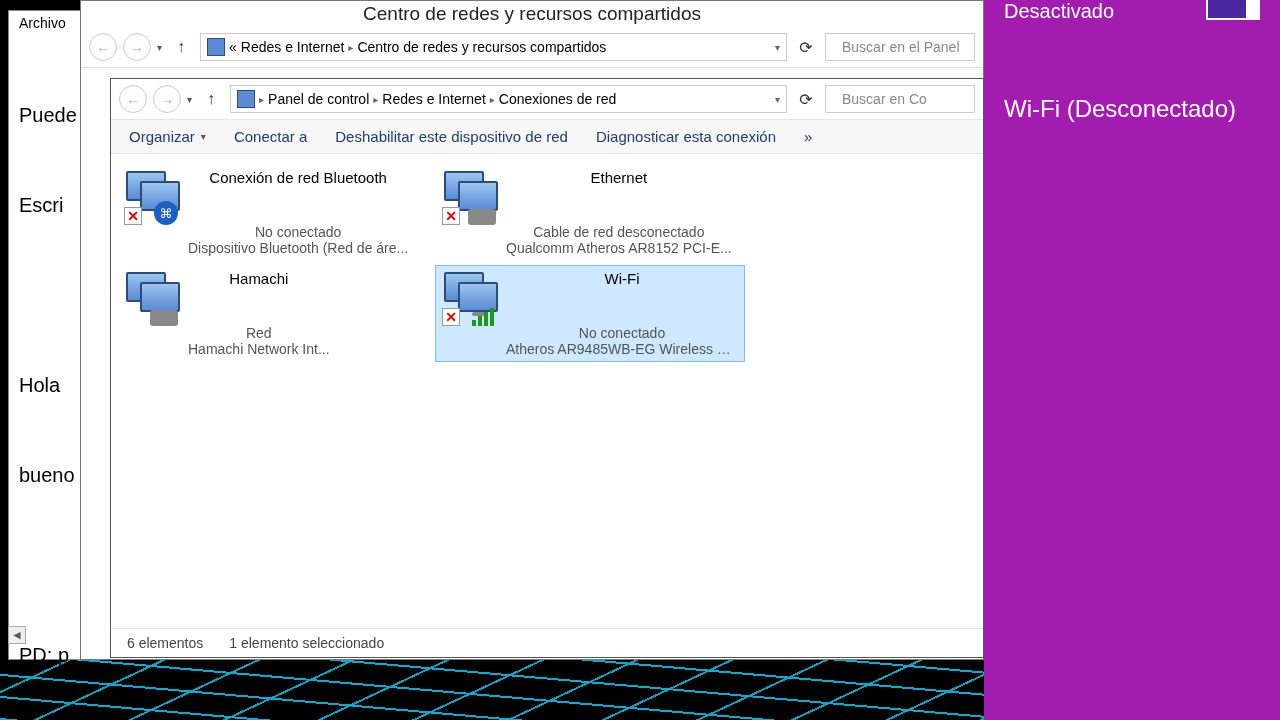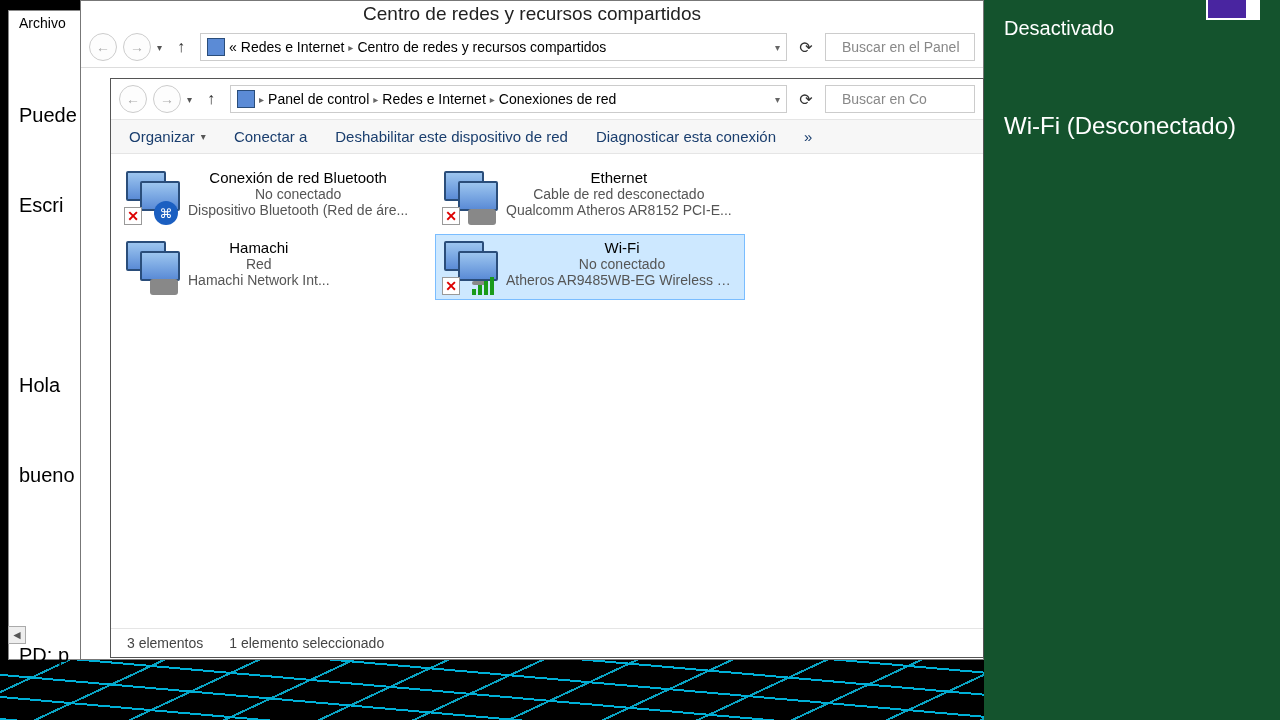--- a/index.html
+++ b/index.html
@@ -80,32 +80,32 @@
   .ham { background:#888; border-radius:3px; width:28px; height:16px; }
   .wifi-bars {
     position:absolute; bottom:0; right:4px; display:flex; gap:2px; align-items:flex-end;
   }
   .wifi-bars span{ width:4px; background:#1a9b1a; display:inline-block; }
   .wifi-bars span:nth-child(1){ height:6px;} .wifi-bars span:nth-child(2){height:10px;}
   .wifi-bars span:nth-child(3){height:14px;} .wifi-bars span:nth-child(4){height:18px;}
 
   .conn-text { display:flex; flex-direction:column; overflow:hidden;text-align:center; }
   .conn-text .name { font-size:15px; color:#000; white-space:nowrap; }
-  .conn-text .status { font-size:14px; color:#555; white-space:nowrap; }
+  .conn-text .status { font-size:14px; color:#555; white-space:nowrap;margin-top:38px; }
   .conn-text .device { font-size:14px; color:#555; white-space:nowrap; overflow:hidden; text-overflow:ellipsis; max-width:240px; }
 
   .statusbar {
     border-top:1px solid #e5e5e5; padding:6px 16px; font-size:14px; color:#444; display:flex; gap:26px;
     background:#fff;
   }
 
   
   .charms {
-    position:absolute; right:0; top:0; bottom:0; width:296px; background:#14532d; color:#fff; z-index:5;
-    padding: 17px 20px;
+    position:absolute; right:0; top:0; bottom:0; width:296px; background:#a21caf; color:#fff; z-index:5;
+    padding: 0 20px;
   }
   .charms .mode { font-size:20px; margin-top:0px; }
   .charms .toggle {
     position:absolute; top:-2px; right:20px; width:54px; height:22px; background:#4925a0; border:2px solid #fff;
   }
   .charms .toggle::after{ content:""; position:absolute; right:-2px; top:-2px; width:14px; height:22px; background:#fff; }
   .charms .wifi-line { font-size:24px; font-weight:300; margin-top:72px; white-space:nowrap; }
 
   
   .bg-deco {
@@ -249,21 +249,21 @@
         </div>
         <div class="conn-text">
           <span class="name">Wi-Fi</span>
           <span class="status">No conectado</span>
           <span class="device">Atheros AR9485WB-EG Wireless N...</span>
         </div>
       </div>
     </div>
 
   <div class="statusbar">
-    <span>3 elementos</span>
+    <span>6 elementos</span>
     <span>1 elemento seleccionado</span>
   </div>
 </div>
 
 <div class="charms">
   <div class="mode">Desactivado</div>
   <div class="toggle"></div>
   <div class="wifi-line">Wi-Fi (Desconectado)</div>
 </div>
 

